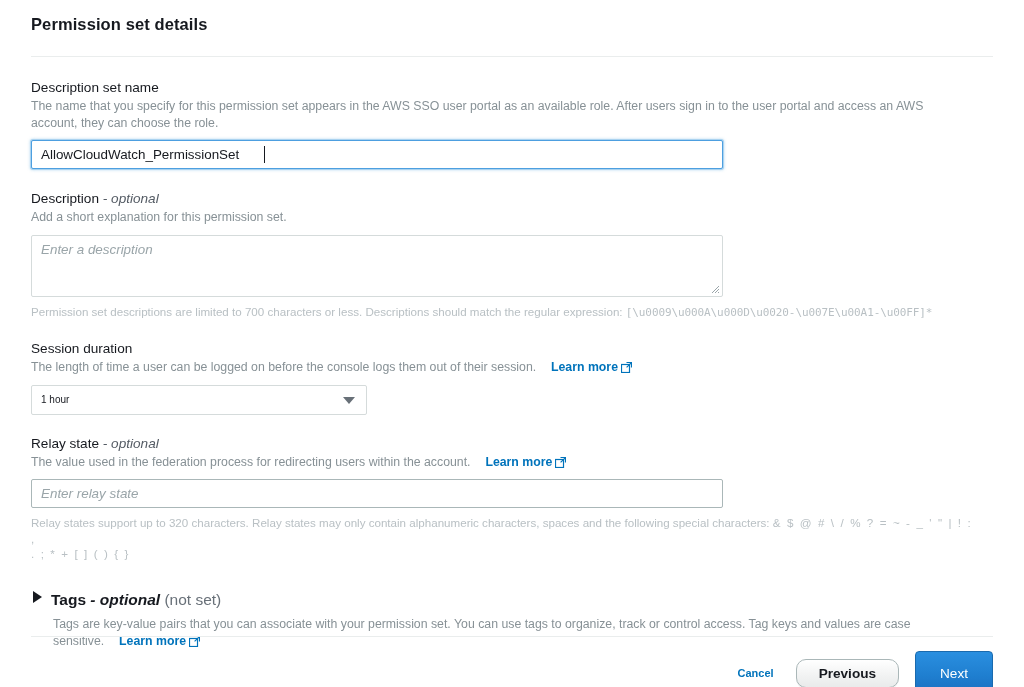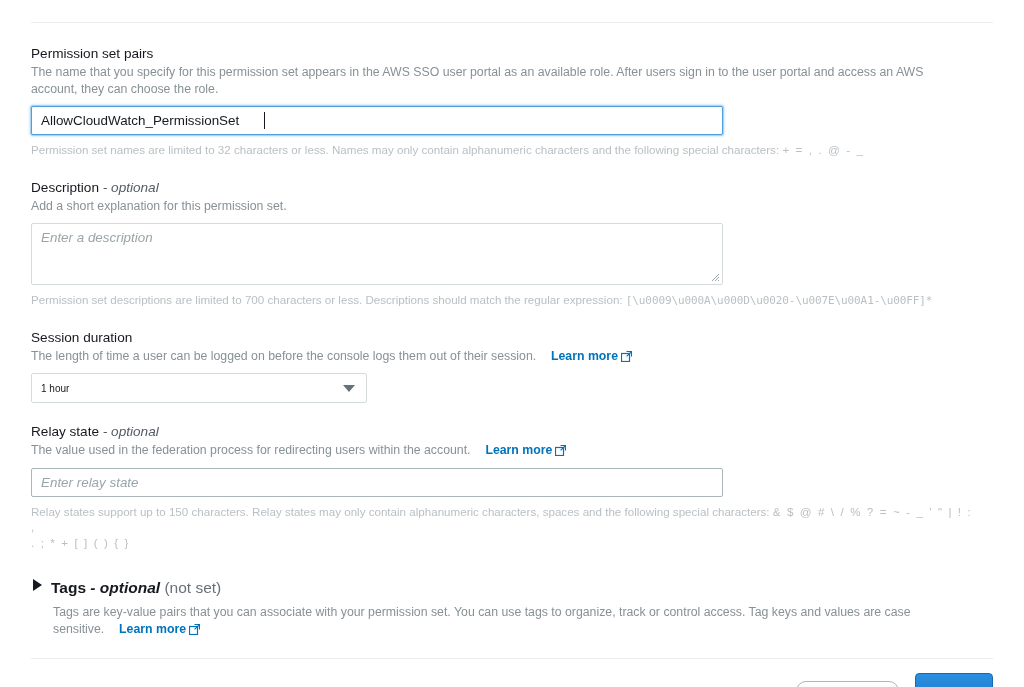--- a/index.html
+++ b/index.html
@@ -262,32 +262,29 @@
     cursor: pointer;
     box-shadow: 0 1px 0 rgba(0,0,0,0.08);
   }
   .inline-gap { display: inline-block; width: 8px; }
 </style>
 </head>
 <body>
 
 <div class="page">
 
+  <h1 class="panel-title">Permission set details</h1>
   <div class="title-rule"></div>
 
   <div class="field" style="margin-top:22px;">
-    <div class="field-label">Permission set pairs</div>
+    <div class="field-label">Description set name</div>
     <div class="field-desc wide">The name that you specify for this permission set appears in the AWS SSO user portal as an available role. After users sign in to the user portal and access an AWS account, they can choose the role.</div>
     <div class="caret-wrap" style="margin-top:9px;">
       <input class="text-input focused" type="text" value="AllowCloudWatch_PermissionSet" style="">
       <span class="caret" style="left:233px;"></span>
-    </div>
-    <div class="constraint">
-      <span>Permission set names are limited to 32 characters or less. Names may only contain alphanumeric characters and the following special characters:</span>
-      <span class="spaced">+ = , . @ - _</span>
     </div>
   </div>
 
   <div class="field" style="margin-top:21px;">
     <div class="field-label">
       <span>Description</span>
       <span class="opt">- optional</span>
     </div>
     <div class="field-desc">Add a short explanation for this permission set.</div>
     <div class="ta-wrap" style="margin-top:9px;">
@@ -330,21 +327,21 @@
       <span>The value used in the federation process for redirecting users within the account.</span>
       <span class="inline-gap"></span>
       <a class="learn-more" href="#"><span>Learn more</span><svg class="ext-icon" width="11" height="11" viewBox="0 0 11 11">
             <rect x="0.5" y="2.5" width="8" height="8" fill="none" stroke="#0073bb" stroke-width="1.2"></rect>
             <path d="M5.5 0.5 L10.5 0.5 L10.5 5.5" fill="none" stroke="#0073bb" stroke-width="1.2"></path>
             <path d="M10.2 0.8 L5.6 5.4" stroke="#0073bb" stroke-width="1.2"></path>
           </svg></a>
     </div>
     <input class="text-input" type="text" style="margin-top: 9px;" placeholder="Enter relay state">
     <div class="constraint">
-      <span>Relay states support up to 150 characters. Relay states may only contain alphanumeric characters, spaces and the following special characters:</span>
+      <span>Relay states support up to 320 characters. Relay states may only contain alphanumeric characters, spaces and the following special characters:</span>
       <span class="spaced">&amp; $ @ # \ / % ? = ~ - _ ' " | ! : ,</span>
       <br>
       <span class="spaced">. ; * + [ ] ( ) { }</span>
     </div>
   </div>
 
   <div class="tags-section">
     <div class="tags-header">
       <span class="tri"></span>
       <span class="tags-title">

